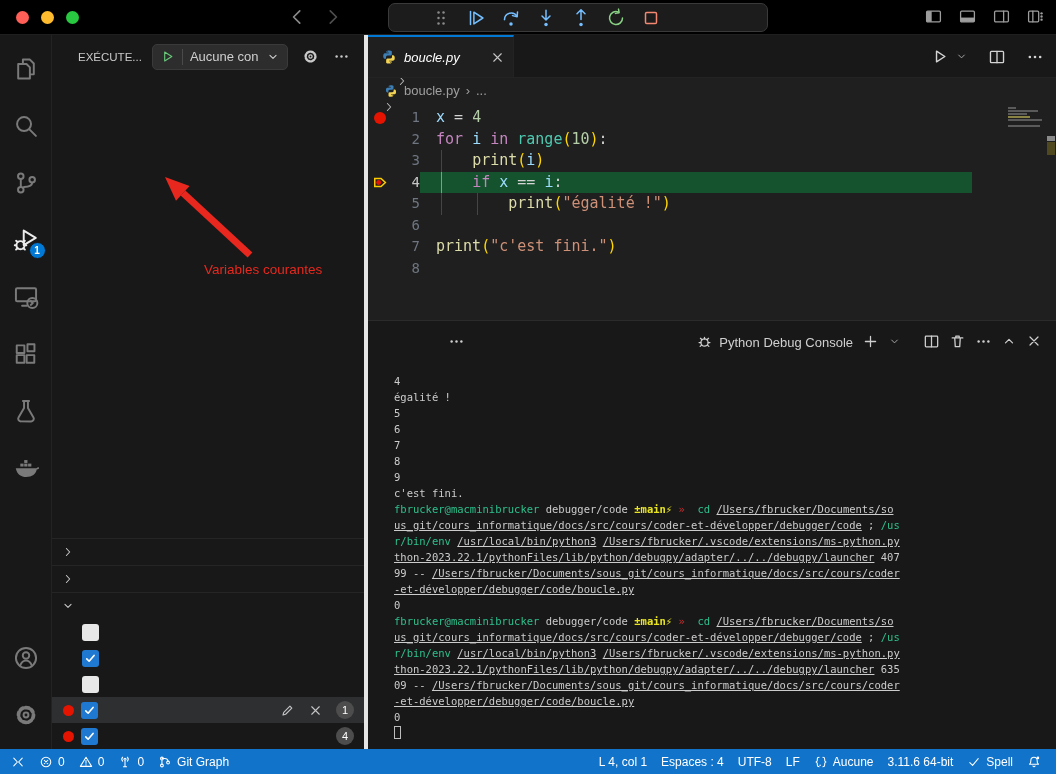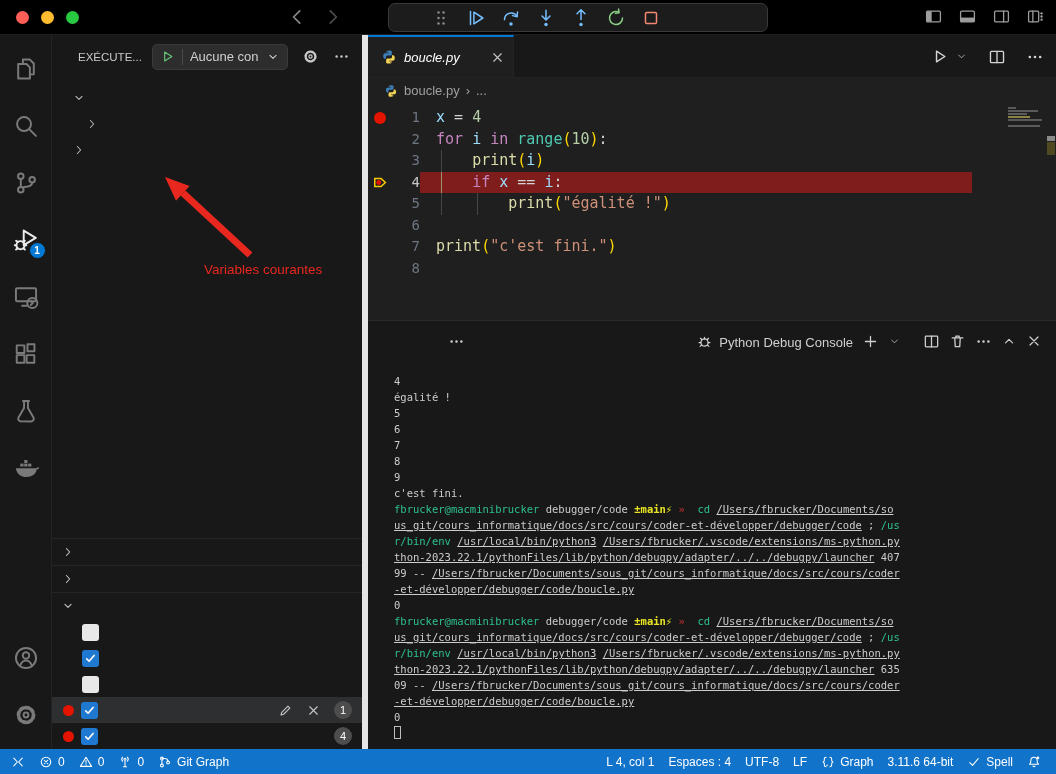--- a/index.html
+++ b/index.html
@@ -28,22 +28,22 @@
                  display:flex; flex-direction:column; align-items:center; padding-top:5px; }
   .act-item { width:48px; height:57px; display:flex; align-items:center; justify-content:center;
               color:#7a7a7a; position:relative; cursor:pointer; }
   .act-item.active { color:#ececec; }
   .act-badge { position:absolute; right:4px; bottom:9px; min-width:17px; height:17px; border-radius:9px;
                background:#0078d4; color:#fff; font-size:10px; font-weight:bold;
                display:flex; align-items:center; justify-content:center; border:1px solid #181818; }
   .act-bottom { margin-top:auto; padding-bottom:6px; display:flex; flex-direction:column; align-items:center; }
 
   
-  .sidebar { width:316px; flex:none; background:#181818; border-right:6px solid #e5e5e5;
-             position:relative; display:flex; flex-direction:column; }
+  .sidebar { width:316px; flex:none; background:#181818; border-right:4px solid #e5e5e5;
+             position:relative; display:flex; flex-direction:row; }
   .sb-header { height:43px; flex:none; display:flex; align-items:center; padding:0 12px 0 26px; gap:10px; }
   .sb-title { font-size:11.5px; color:#c9c9c9; white-space:nowrap; }
   .run-control { height:26px; background:#2d2d2d; border:1px solid #3a3a3a; border-radius:5px;
                  display:flex; align-items:center; padding:0 7px; gap:7px; cursor:pointer; }
   .run-control .sep { width:1px; height:16px; background:#4a4a4a; }
   .run-label { color:#cfcfcf; font-size:13px; white-space:nowrap; }
   .sb-hicon { color:#c9c9c9; display:flex; margin-left:4px; cursor:pointer; }
 
   .tree { padding-top:7px; }
   .tree-header { height:22px; display:flex; align-items:center; gap:4px; padding-left:9px;
@@ -90,21 +90,21 @@
                 font-size:13px; color:#9f9f9f; }
 
   .code { flex:1; position:relative; overflow:hidden; font-family:"DejaVu Sans Mono",monospace;
           font-size:15px; line-height:21.5px; padding-top:4px; }
   .cline { display:flex; height:21.5px; }
   .cgut { width:52px; flex:none; display:flex; align-items:center; }
   .cbpz { width:24px; flex:none; display:flex; justify-content:center; align-items:center; }
   .cnum { flex:1; text-align:right; color:#6e7681; font-size:14px; }
   .cline.hl .cnum { color:#c6c6c6; }
   .ctext { flex:1; margin-right:84px; padding-left:16px; white-space:pre; position:relative; color:#d4d4d4; }
-  .cline.hl .ctext { background:#7f1d1d; }
+  .cline.hl .ctext { background:#14532d; }
   .guide { position:absolute; top:0; bottom:0; width:1px; background:#454545; }
   .cline.hl .guide { background:#99966b; }
   .bp-red { width:12px; height:12px; border-radius:50%; background:#e51400; }
   .v{color:#9cdcfe} .k{color:#c586c0} .n{color:#b5cea8} .f{color:#dcdcaa}
   .t{color:#4ec9b0} .s{color:#ce9178} .b{color:#ffd700} .w{color:#d4d4d4}
   .minimap { position:absolute; right:14px; top:4px; width:34px; }
   .mm-row { height:2px; margin-bottom:1px; background:#6f6f6f; opacity:.75; }
   .ruler { position:absolute; right:0; top:0; bottom:0; width:10px; }
   .rm { position:absolute; left:1px; right:1px; }
 
@@ -763,21 +763,21 @@
         </span>
         <span class="st-item">
           <span>LF</span>
         </span>
         <span class="st-item">
           <svg width="14" height="14" viewBox="0 0 16 16" fill="none" stroke="currentColor" stroke-width="1.2" stroke-linecap="round" stroke-linejoin="round">
             <path d="M5.8 2.6c-1.4 0-2 .7-2 1.9v1.4c0 .9-.5 1.6-1.4 2.1.9.5 1.4 1.2 1.4 2.1v1.4c0 1.2.6 1.9 2 1.9"></path>
             <path d="M10.2 2.6c1.4 0 2 .7 2 1.9v1.4c0 .9.5 1.6 1.4 2.1-.9.5-1.4 1.2-1.4 2.1v1.4c0 1.2-.6 1.9-2 1.9"></path>
             <circle cx="7" cy="11.8" r=".9" fill="currentColor" stroke="none"></circle>
           </svg>
-          <span>Graph</span>
+          <span>Aucune</span>
         </span>
         <span class="st-item">
           <span>3.11.6 64-bit</span>
         </span>
         <span class="st-item">
           <svg width="14" height="14" viewBox="0 0 16 16" fill="none" stroke="currentColor" stroke-width="1.2" stroke-linecap="round" stroke-linejoin="round">
             <path d="M3.2 8.6l3.2 3.2 6.4-7.6"></path>
           </svg>
           <span>Spell</span>
         </span>

